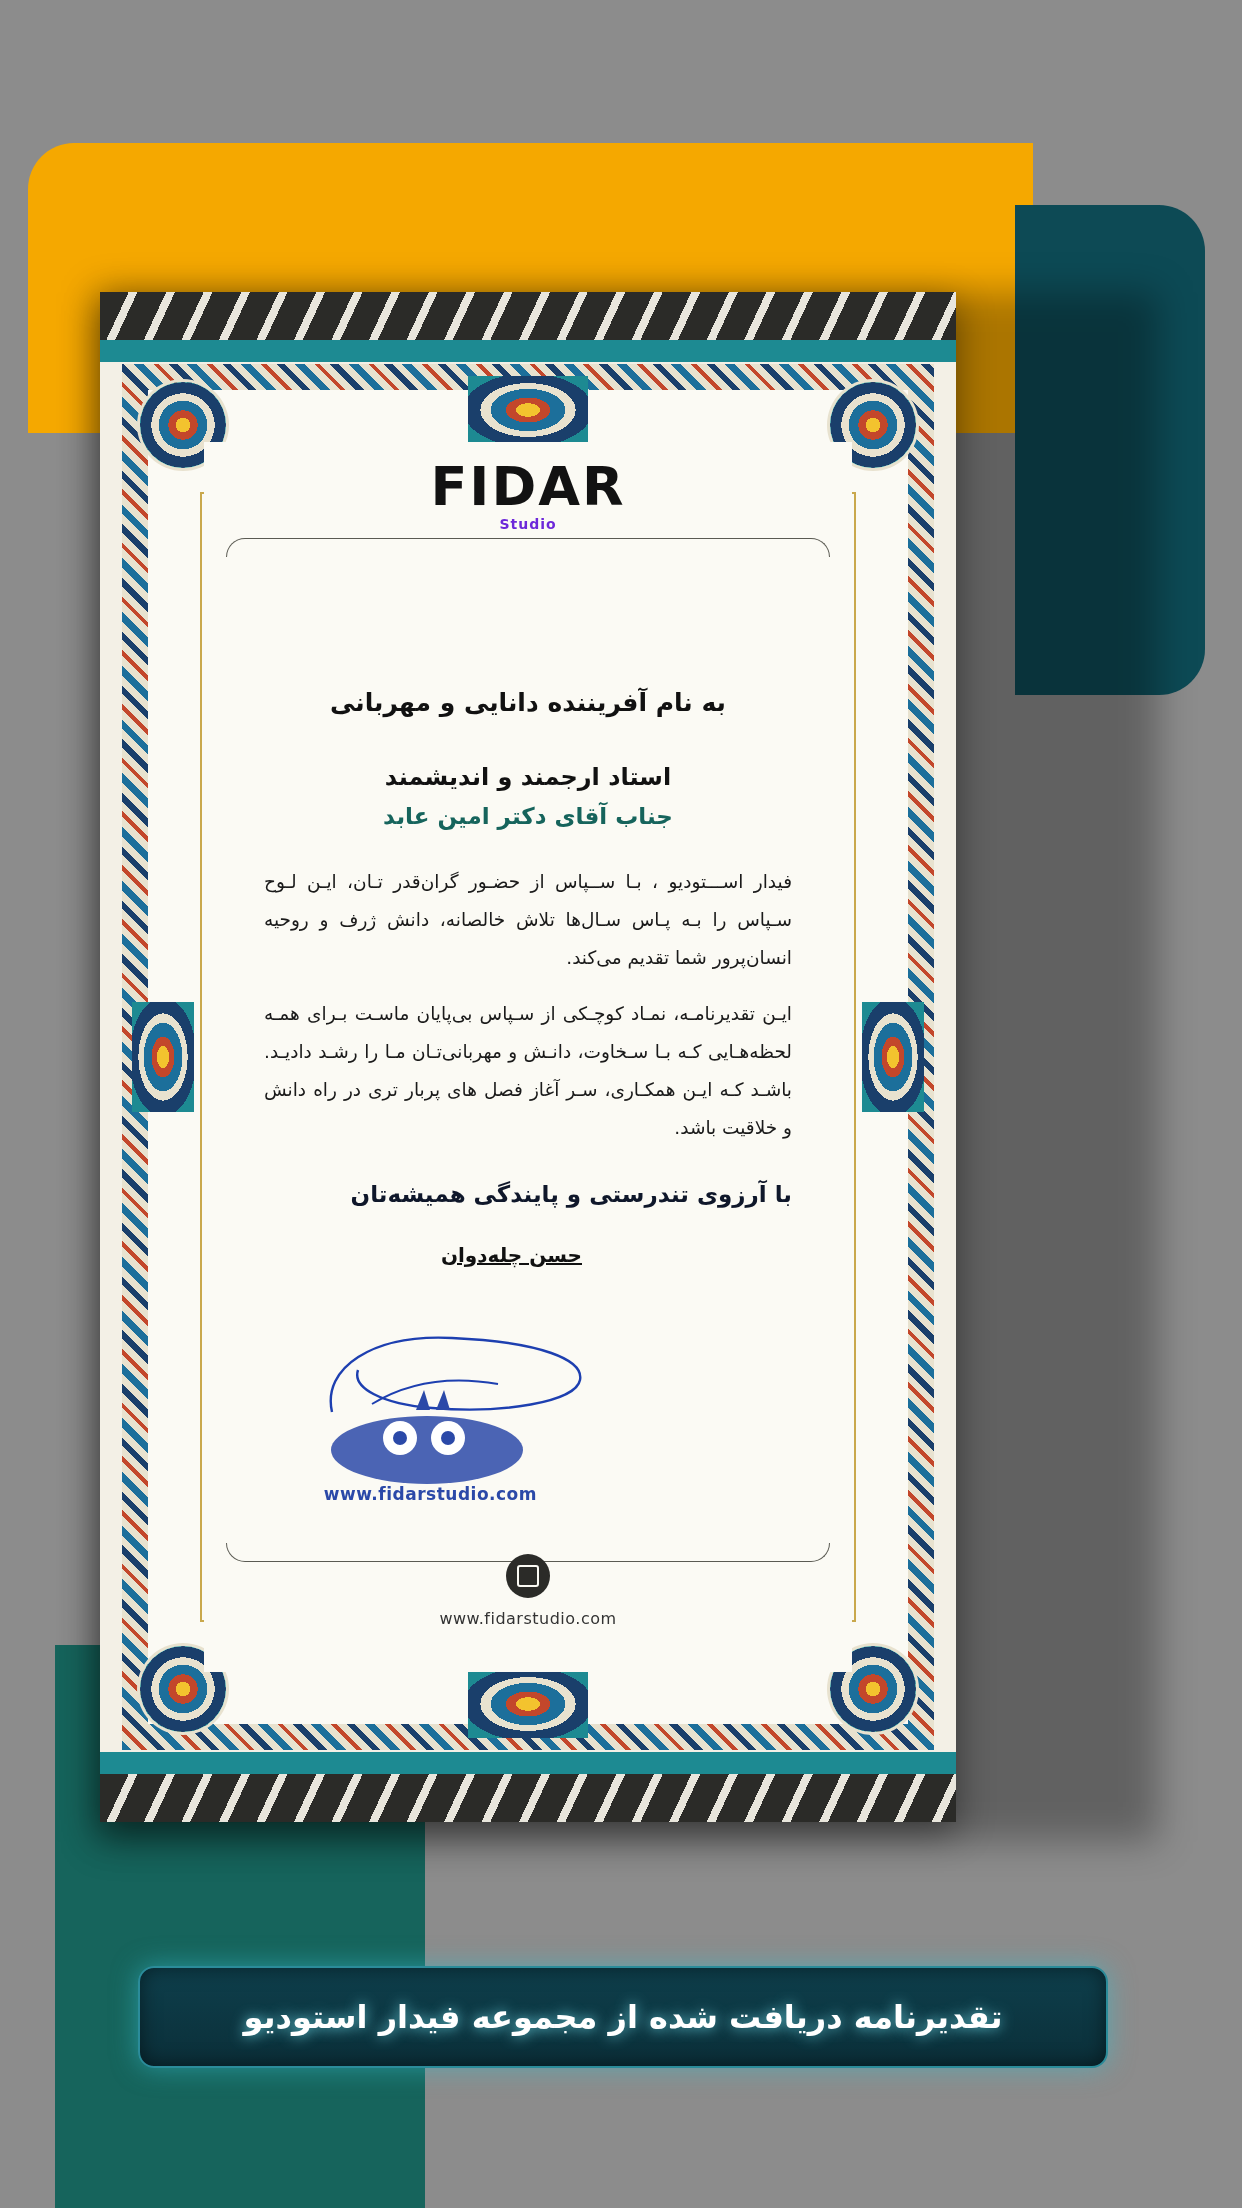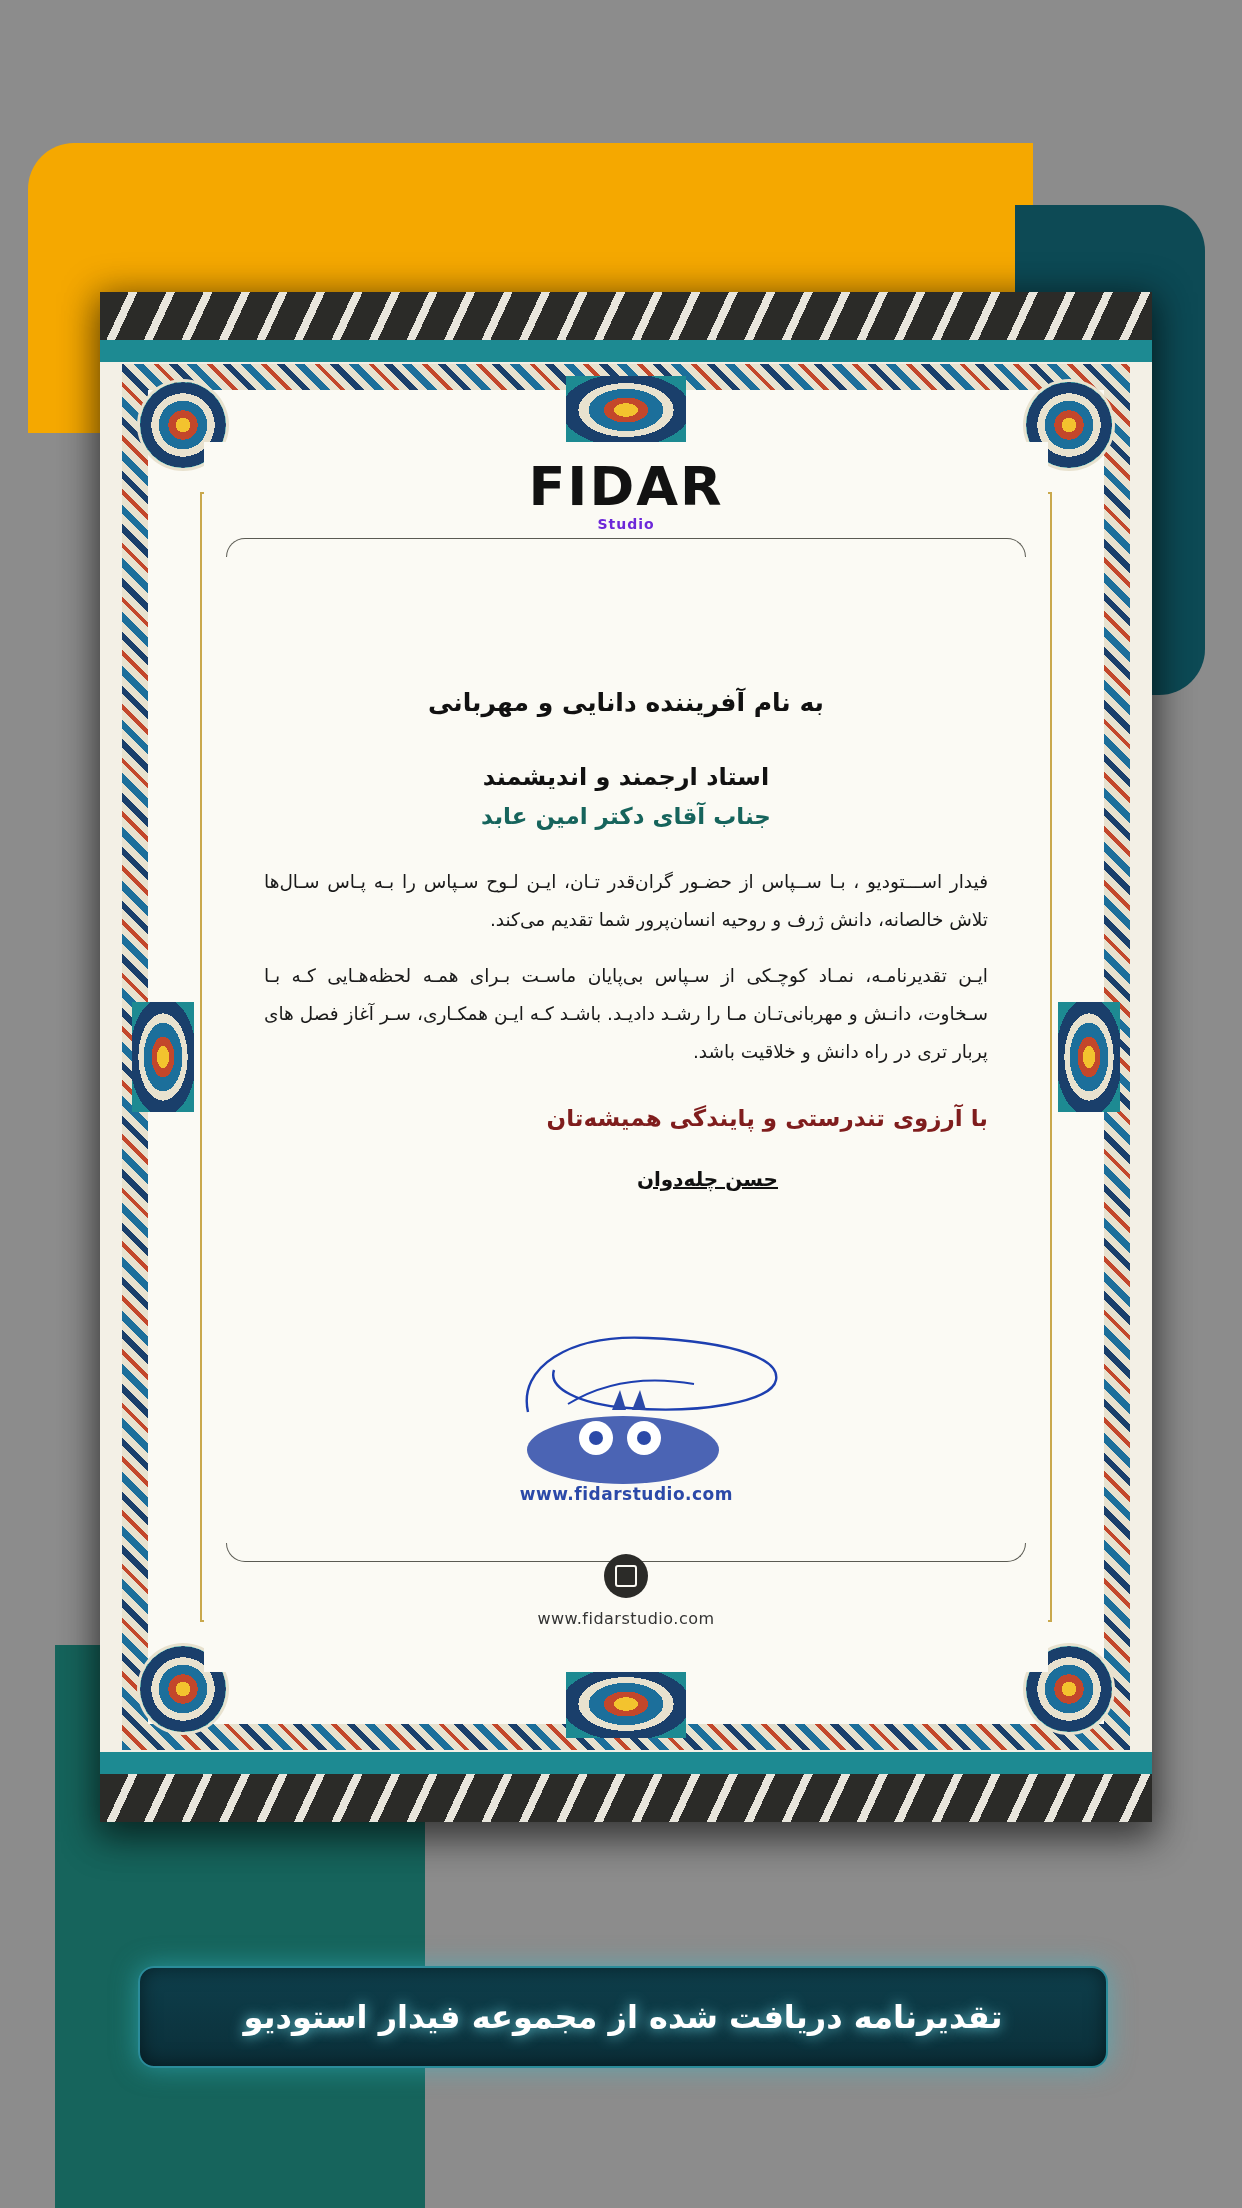--- a/index.html
+++ b/index.html
@@ -32,21 +32,21 @@
     left:425px;top:1960px;width:790px;height:248px;
     background:#8c8c8c;
   }
 
   
   .cert-shadow{
     position:absolute;left:96px;top:292px;width:1062px;height:1550px;
     background:rgba(0,0,0,.30);filter:blur(18px);border-radius:4px;
   }
   .cert{
-    position:absolute;left:100px;top:292px;width:1052px;height:1530px;
+    position:absolute;left:100px;top:292px;width:856px;height:1530px;
     background:#f3f0e6;
     box-shadow:0 10px 34px rgba(0,0,0,.45);
     overflow:hidden;
   }
   
   .band{position:absolute;left:0;width:100%;height:48px;background:#2b2b28;}
   .band.top{top:0;}
   .band.bottom{bottom:0;}
   .band-teal{position:absolute;left:0;width:100%;height:22px;background:#1d8a92;}
   .band-teal.top{top:48px;}
@@ -145,21 +145,21 @@
     text-align:center;font-weight:bold;font-size:24px;color:#111;margin-bottom:12px;
   }
   .to-name{
     text-align:center;font-weight:bold;font-size:23px;color:#16645c;margin-bottom:34px;
   }
   .para{
     text-align:justify;font-size:18.5px;line-height:2.05;color:#1a1a1a;
     margin-bottom:14px;
   }
   .closing{
-    text-align:right;font-weight:bold;font-size:23px;color:#7f1d1d;
+    text-align:right;font-weight:bold;font-size:23px;color:#0f172a;
     margin-top:34px;
   }
   .signer{
     margin-top:36px;text-align:right;padding-right:210px;
     font-weight:bold;font-size:20px;color:#111;text-decoration:underline;
   }
   .sig-mark{
     position:absolute;right:180px;top:628px;width:300px;height:120px;
     pointer-events:none;
   }

